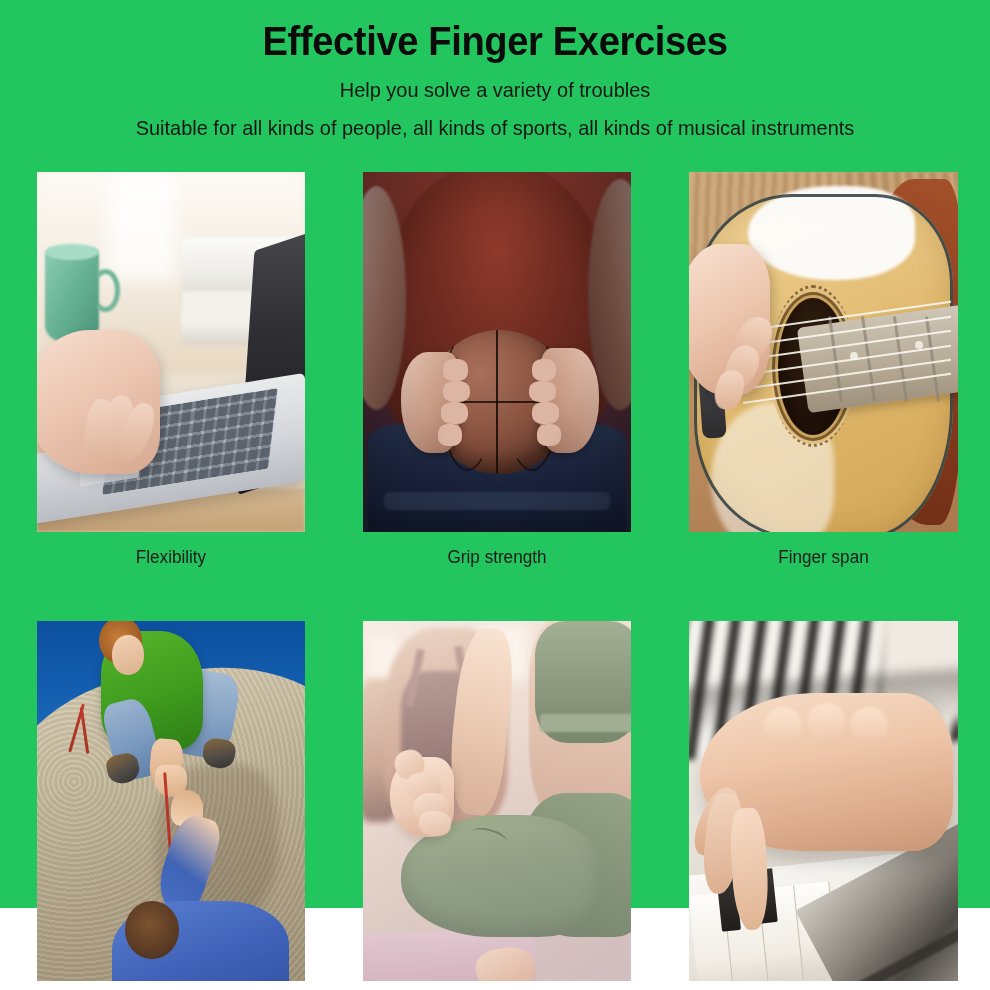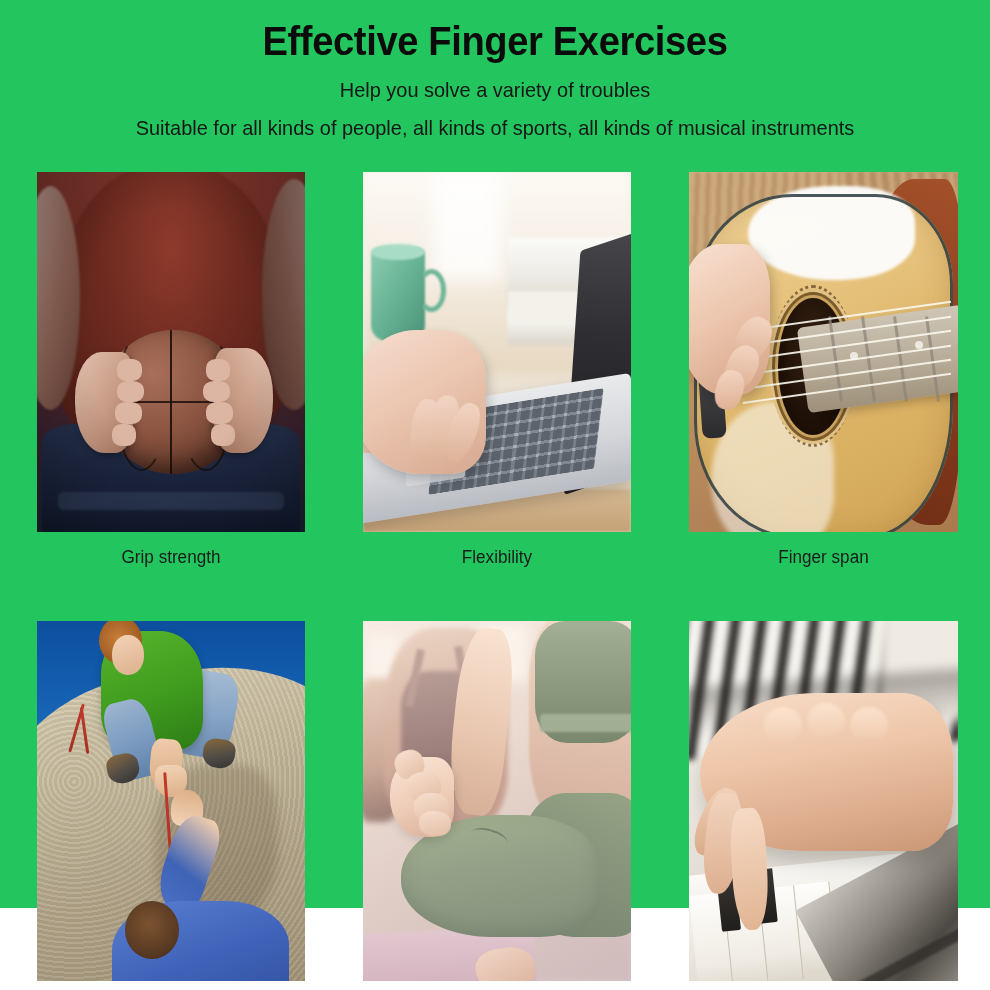--- a/index.html
+++ b/index.html
@@ -549,20 +549,43 @@
 
 <div id="page">
 
   <div class="header">
     <div class="title">Effective Finger Exercises</div>
     <div class="sub1">Help you solve a variety of troubles</div>
     <div class="sub2">Suitable for all kinds of people, all kinds of sports, all kinds of musical instruments</div>
   </div>
 
   <div class="grid">
+
+    <div class="cell">
+      <div class="photo c2">
+        <div class="lay bgblur"></div>
+        <div class="lay wall"></div>
+        <div class="lay books"></div>
+        <div class="lay book2"></div>
+        <div class="lay mug"></div>
+        <div class="lay mugtop"></div>
+        <div class="lay handle"></div>
+        <div class="lay table"></div>
+        <div class="lay screen"></div>
+        <div class="lay deck"></div>
+        <div class="lay kb"></div>
+        <div class="lay trackpad"></div>
+        <div class="lay wrist"></div>
+        <div class="lay handmain"></div>
+        <div class="lay f3"></div>
+        <div class="lay f1"></div>
+        <div class="lay f2"></div>
+      </div>
+      <div class="caption">Flexibility</div>
+    </div>
 
     <div class="cell">
       <div class="photo c1">
         <div class="lay neck"></div>
         <div class="lay torso"></div>
         <div class="lay armL"></div>
         <div class="lay armR"></div>
         <div class="lay shorts"></div>
         <div class="lay waistband"></div>
         <div class="lay ball"></div>
@@ -576,43 +599,20 @@
         <div class="lay fing" style="left:29%;top:64%;width:10%;height:6%;"></div>
         <div class="lay fing" style="left:28%;top:70%;width:9%;height:6%;"></div>
         <div class="lay handR"></div>
         <div class="lay fing" style="right:28%;top:52%;width:9%;height:6%;"></div>
         <div class="lay fing" style="right:28%;top:58%;width:10%;height:6%;"></div>
         <div class="lay fing" style="right:27%;top:64%;width:10%;height:6%;"></div>
         <div class="lay fing" style="right:26%;top:70%;width:9%;height:6%;"></div>
         <div class="lay vig"></div>
       </div>
       <div class="caption">Grip strength</div>
-    </div>
-
-    <div class="cell">
-      <div class="photo c2">
-        <div class="lay bgblur"></div>
-        <div class="lay wall"></div>
-        <div class="lay books"></div>
-        <div class="lay book2"></div>
-        <div class="lay mug"></div>
-        <div class="lay mugtop"></div>
-        <div class="lay handle"></div>
-        <div class="lay table"></div>
-        <div class="lay screen"></div>
-        <div class="lay deck"></div>
-        <div class="lay kb"></div>
-        <div class="lay trackpad"></div>
-        <div class="lay wrist"></div>
-        <div class="lay handmain"></div>
-        <div class="lay f3"></div>
-        <div class="lay f1"></div>
-        <div class="lay f2"></div>
-      </div>
-      <div class="caption">Flexibility</div>
     </div>
 
     <div class="cell">
       <div class="photo c3">
         <div class="lay sweater"></div>
         <div class="lay sweater2"></div>
         <div class="lay sideWood"></div>
         <div class="lay body"></div>
         <div class="lay whiteband"></div>
         <div class="lay whiteband2"></div>

